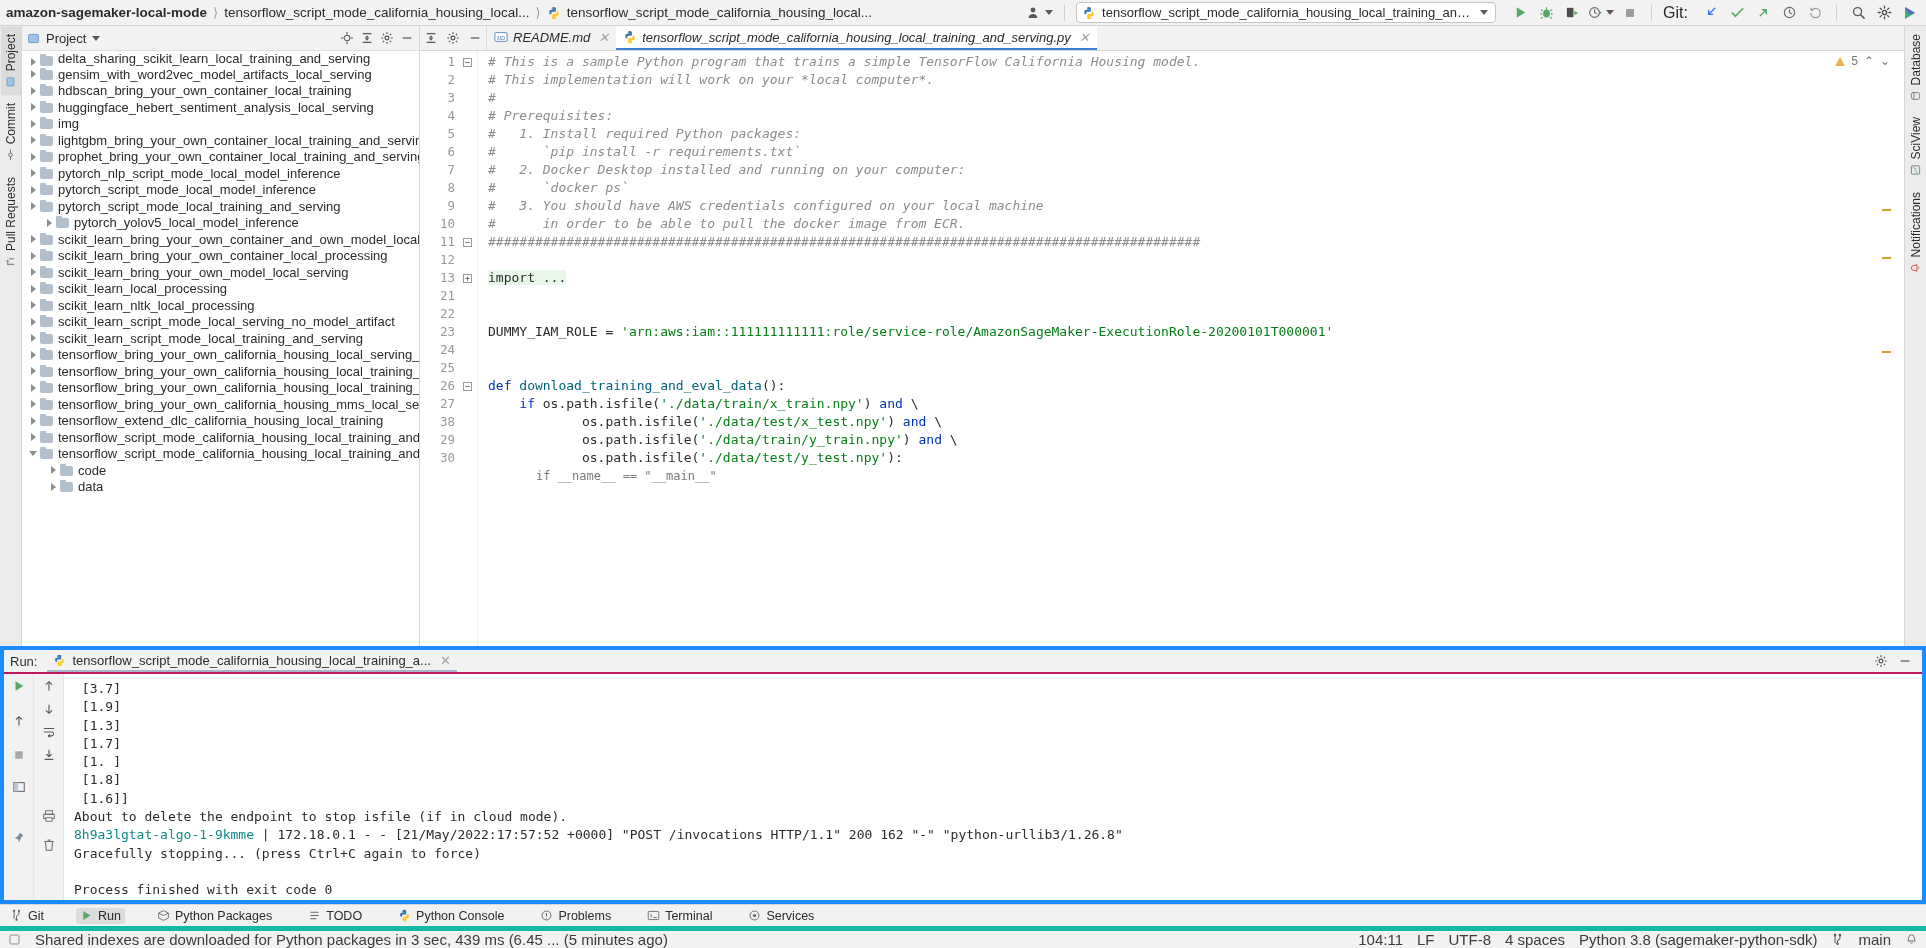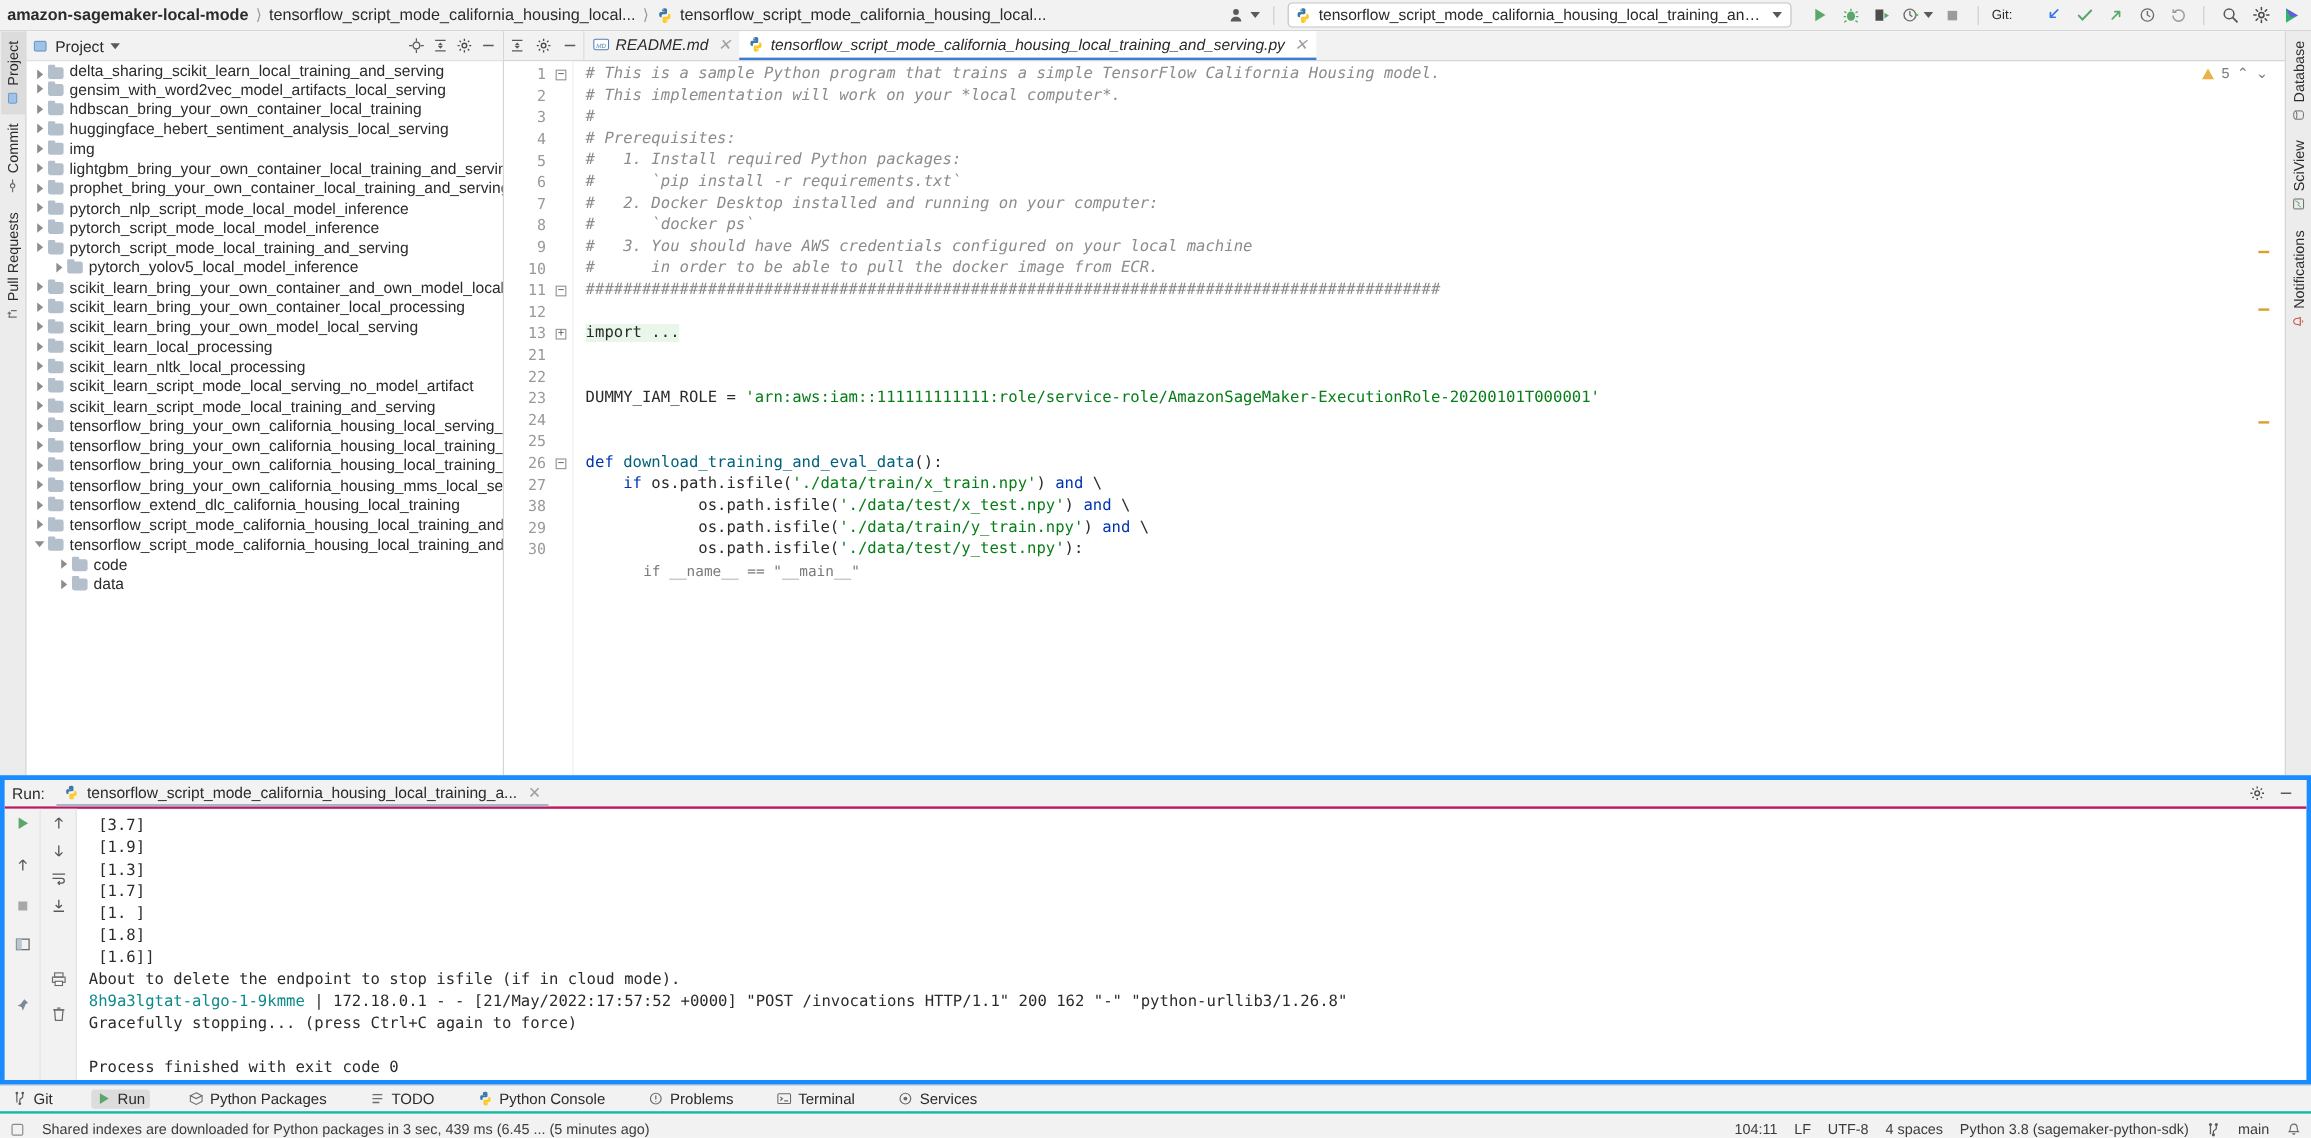--- a/index.html
+++ b/index.html
@@ -31,21 +31,21 @@
   .tb-btn { display: flex; align-items: center; justify-content: center; height: 20px; min-width: 20px; border-radius: 3px; cursor: default; }
   .runcfg {
     display: flex; align-items: center; gap: 6px;
     height: 21px; padding: 0 7px 0 5px;
     border: 1px solid #c4c4c4; border-radius: 4px;
     background: #fff; white-space: nowrap;
     font-size: 13px; max-width: 420px;
   }
   .runcfg .label { overflow: hidden; text-overflow: ellipsis; }
   .caret { width: 0; height: 0; border-left: 4px solid transparent; border-right: 4px solid transparent; border-top: 5px solid #5a5a5a; }
-  .gitlabel { font-size: 11px; color: #2b2b2b; margin-right: 18px; }
+  .gitlabel { font-size: 16px; color: #2b2b2b; margin-right: 7px; }
 
   
   .main { flex: 1; display: flex; min-height: 0; position: relative; }
 
   
   .rail {
     width: 22px; min-width: 22px; background: #ececec;
     border-right: 1px solid #d6d6d6;
     display: flex; flex-direction: column; align-items: center;
     position: relative;
@@ -173,22 +173,22 @@
     height: 22px; min-height: 22px; background: #f2f2f2;
     border-top: 1px solid #d6d6d6; display: flex; align-items: center;
     padding: 0 6px; gap: 28px; position: relative; z-index: 30;
   }
   .twbtn { display: flex; align-items: center; gap: 5px; font-size: 12.5px; cursor: default; padding: 1px 4px; border-radius: 3px; }
   .twbtn.active { background: #dcdcdc; }
 
   
   .statusbar {
     height: 22px; min-height: 22px; background: #f2f2f2;
-    border-top: 2px solid #14b8a6; display: flex; align-items: flex-end;
-    padding: 0 8px; gap: 14px; font-size: 12px; color: #3c3c3c;
+    border-top: 5px solid #14b8a6; display: flex; align-items: center;
+    padding: 0 8px; gap: 14px; font-size: 15px; color: #3c3c3c;
     position: relative; z-index: 30;
   }
   .statusbar .spacer { flex: 1; }
   .sb-item { white-space: nowrap; cursor: default; }
   svg { display: block; }
   .ico { display: inline-flex; align-items: center; justify-content: center; }
 </style>
 </head>
 <body>
 

